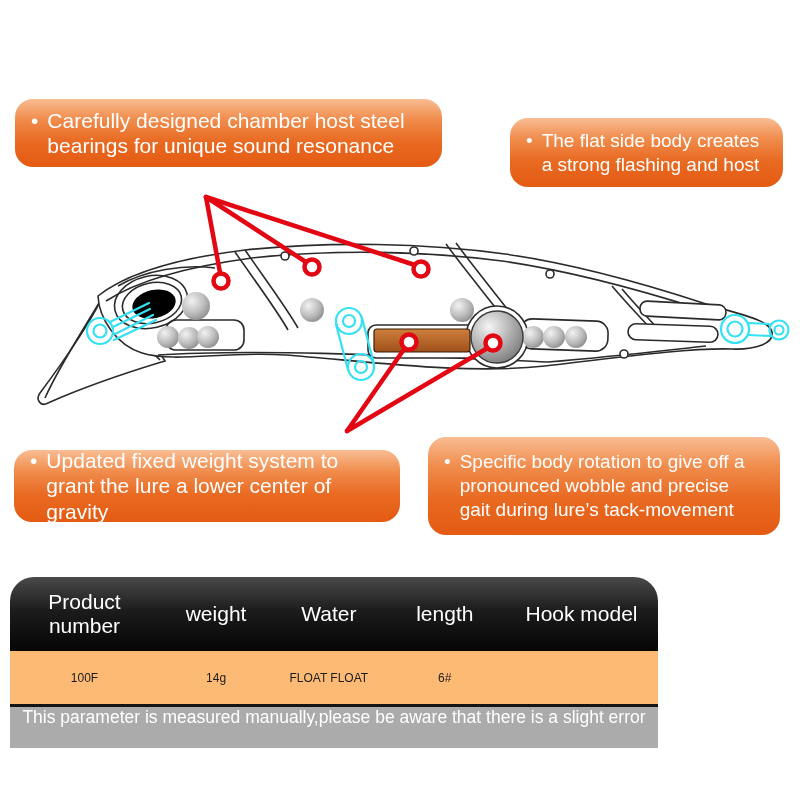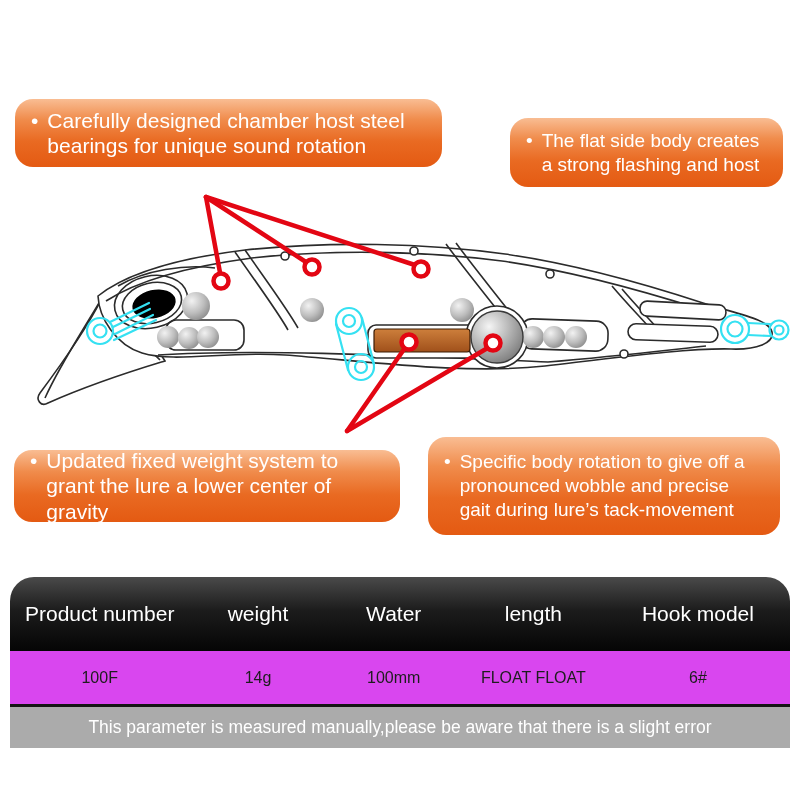--- a/index.html
+++ b/index.html
@@ -16,33 +16,33 @@
   }
   .callout .inner{display:flex;}
   .callout .dot{margin-right:9px;}
   #c1{left:15px;top:99px;width:427px;height:68px;font-size:21px;line-height:1.2;}
   #c2{left:510px;top:118px;width:273px;height:69px;font-size:19px;line-height:1.22;}
   #c3{left:14px;top:450px;width:386px;height:72px;font-size:21px;line-height:1.2;}
   #c4{left:428px;top:437px;width:352px;height:98px;font-size:19px;line-height:1.25;}
   
   #lure-svg{position:absolute;inset:0;}
   
-  .spec-table{position:absolute;left:10px;top:577px;width:780px;}
+  .spec-table{position:absolute;left:10px;top:577px;width:648px;}
   .spec-cols{display:grid;grid-template-columns:23% 17.6% 17.2% 18.6% 23.6%;align-items:center;text-align:center;}
   .spec-header{
     height:74px;border-radius:24px 24px 0 0;color:#fff;font-size:21px;
     background:linear-gradient(180deg,#4a4a4a 0%,#1c1c1c 45%,#050505 100%);
   }
   .spec-row{
-    height:53px;background:#d946ef;color:#1d1d1d;font-size:16px;
+    height:53px;background:#fdba74;color:#1d1d1d;font-size:12px;
     border-bottom:3px solid #141414;
   }
   .spec-note{
     height:41px;background:#ABABAB;color:#fff;font-size:17.5px;
-    display:flex;align-items:center;justify-content:center;
+    display:flex;justify-content:center;
   }
 </style>
 </head>
 <body>
 
 <div class="stage">
 
   <svg id="lure-svg" width="800" height="800" viewBox="0 0 800 800" xmlns="http://www.w3.org/2000/svg">
     <defs>
       <radialGradient id="ballg" cx="0.35" cy="0.32" r="0.8">
@@ -154,21 +154,21 @@
       <circle cx="312" cy="267" r="7.5" fill="#ffffff"></circle>
       <circle cx="421" cy="269" r="7.5" fill="#ffffff"></circle>
       <circle cx="409" cy="342" r="7.5" fill="#ffffff"></circle>
       <circle cx="493" cy="343" r="7.5" fill="#ffffff"></circle>
     </g>
   </svg>
 
   <div class="callout" id="c1">
     <div class="inner">
       <span class="dot">•</span>
-      <span>Carefully designed chamber host steel bearings for unique sound rotation</span>
+      <span>Carefully designed chamber host steel bearings for unique sound resonance</span>
     </div>
   </div>
   <div class="callout" id="c2">
     <div class="inner">
       <span class="dot">•</span>
       <span>The flat side body creates a strong flashing and host</span>
     </div>
   </div>
   <div class="callout" id="c3">
     <div class="inner">
@@ -187,21 +187,20 @@
     <div class="spec-header spec-cols">
       <span>Product number</span>
       <span>weight</span>
       <span>Water</span>
       <span>length</span>
       <span>Hook model</span>
     </div>
     <div class="spec-row spec-cols">
       <span>100F</span>
       <span>14g</span>
-      <span>100mm</span>
       <span>FLOAT FLOAT</span>
       <span>6#</span>
     </div>
     <div class="spec-note">
       <span>This parameter is measured manually,please be aware that there is a slight error</span>
     </div>
   </div>
 
 </div>
 

